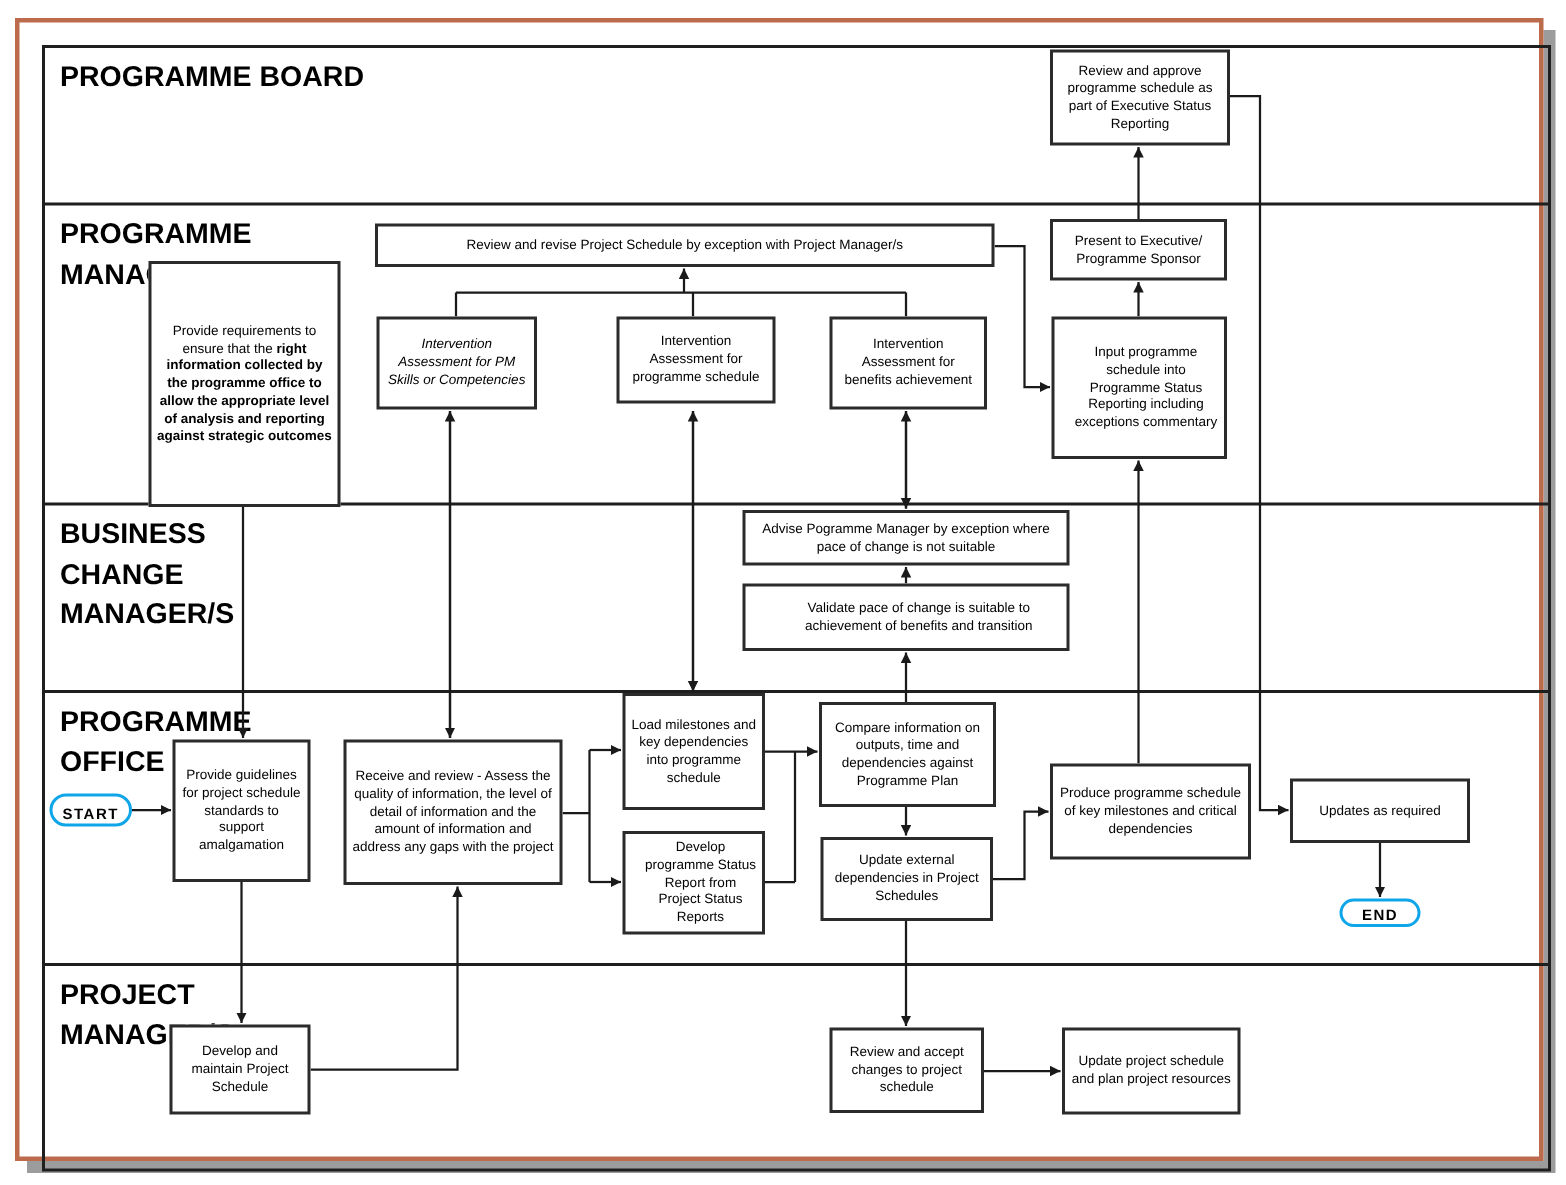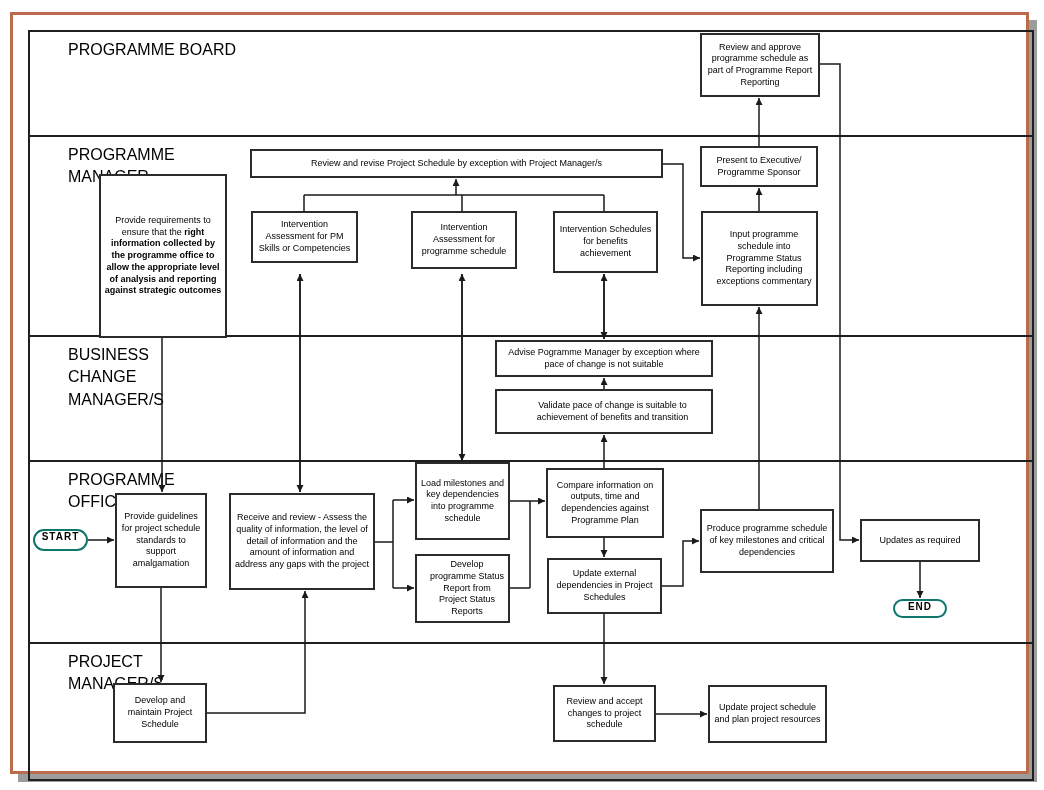--- a/index.html
+++ b/index.html
@@ -5,27 +5,27 @@
   html,body{margin:0;padding:0;background:#ffffff;}
   .page{position:relative;width:1044px;height:790px;background:#ffffff;overflow:hidden;
         font-family:"Liberation Sans","DejaVu Sans",sans-serif;color:#000;}
   .frame{position:absolute;left:10px;top:12px;width:1013px;height:756px;
          border:3px solid #bd6b4d;box-shadow:8px 8px 0 0 #9c9c9c;background:#ffffff;}
   .table{position:absolute;left:15px;top:15px;width:1006px;height:751px;
          border:2px solid #1f1f1f;box-sizing:border-box;}
   .lane{position:relative;width:100%;box-sizing:border-box;border-bottom:2px solid #1f1f1f;}
   .lane:last-child{border-bottom:none;}
   .lane-label{position:absolute;left:10px;top:7px;width:110px;
-              font-size:16px;font-weight:normal;line-height:1.4;letter-spacing:0;margin-left:28px;}
+              font-size:19px;font-weight:bold;line-height:1.4;letter-spacing:0;}
   .lane-label--wide{width:240px;}
   .node{position:absolute;background:#ffffff;border:2px solid #2b2b2b;box-sizing:border-box;
         display:flex;align-items:center;justify-content:center;text-align:center;
         font-size:9px;line-height:1.3;padding:2px 3px;z-index:3;}
-  .terminator{position:absolute;background:#ffffff;border:2px solid #0f766e;box-sizing:border-box;
-        border-radius:12px;display:flex;align-items:flex-start;justify-content:center;
+  .terminator{position:absolute;background:#ffffff;border:2px solid #0ea5e9;box-sizing:border-box;
+        border-radius:12px;display:flex;align-items:flex-end;justify-content:center;
         font-size:10px;font-weight:bold;letter-spacing:1px;z-index:3;}
   .connectors{position:absolute;left:0;top:0;z-index:2;pointer-events:none;}
   .bold-part{font-weight:bold;}
 </style>
 </head>
 <body>
 
 <div class="page">
   <div class="frame">
     <div class="table">
@@ -41,37 +41,37 @@
       <div class="lane" style="height:182px;">
         <div class="lane-label">PROGRAMME OFFICE</div>
       </div>
       <div class="lane" style="height:133px;">
         <div class="lane-label">PROJECT MANAGER/S</div>
       </div>
     </div>
   </div>
 
   <div class="node" style="left:700px;top:33px;width:120px;height:64px;">
-    <span>Review and approve programme schedule as part of Programme Report Reporting</span>
+    <span>Review and approve programme schedule as part of Executive Status Reporting</span>
   </div>
 
   <div class="node" style="left:99px;top:174px;width:128px;height:164px;">
     <span><span>Provide requirements to ensure that the </span><span class="bold-part">right information collected by the programme office to allow the appropriate level of analysis and reporting against strategic outcomes</span></span>
   </div>
   <div class="node" style="left:250px;top:149px;width:413px;height:29px;">
     <span>Review and revise Project Schedule by exception with Project Manager/s</span>
   </div>
-  <div class="node" style="left:251px;top:211px;width:107px;height:52px;">
+  <div class="node" style="left:251px;top:211px;width:107px;height:62px;font-style:italic;">
     <span>Intervention Assessment for PM Skills or Competencies</span>
   </div>
   <div class="node" style="left:411px;top:211px;width:106px;height:58px;">
     <span>Intervention Assessment for programme schedule</span>
   </div>
   <div class="node" style="left:553px;top:211px;width:105px;height:62px;">
-    <span>Intervention Schedules for benefits achievement</span>
+    <span>Intervention Assessment for benefits achievement</span>
   </div>
   <div class="node" style="left:700px;top:146px;width:118px;height:41px;">
     <span>Present to Executive/ Programme Sponsor</span>
   </div>
   <div class="node" style="left:701px;top:211px;width:117px;height:95px;padding-left:12px;">
     <span>Input programme schedule into Programme Status Reporting including exceptions commentary</span>
   </div>
 
   <div class="node" style="left:495px;top:340px;width:218px;height:37px;">
     <span>Advise Pogramme Manager by exception where pace of change is not suitable</span>

